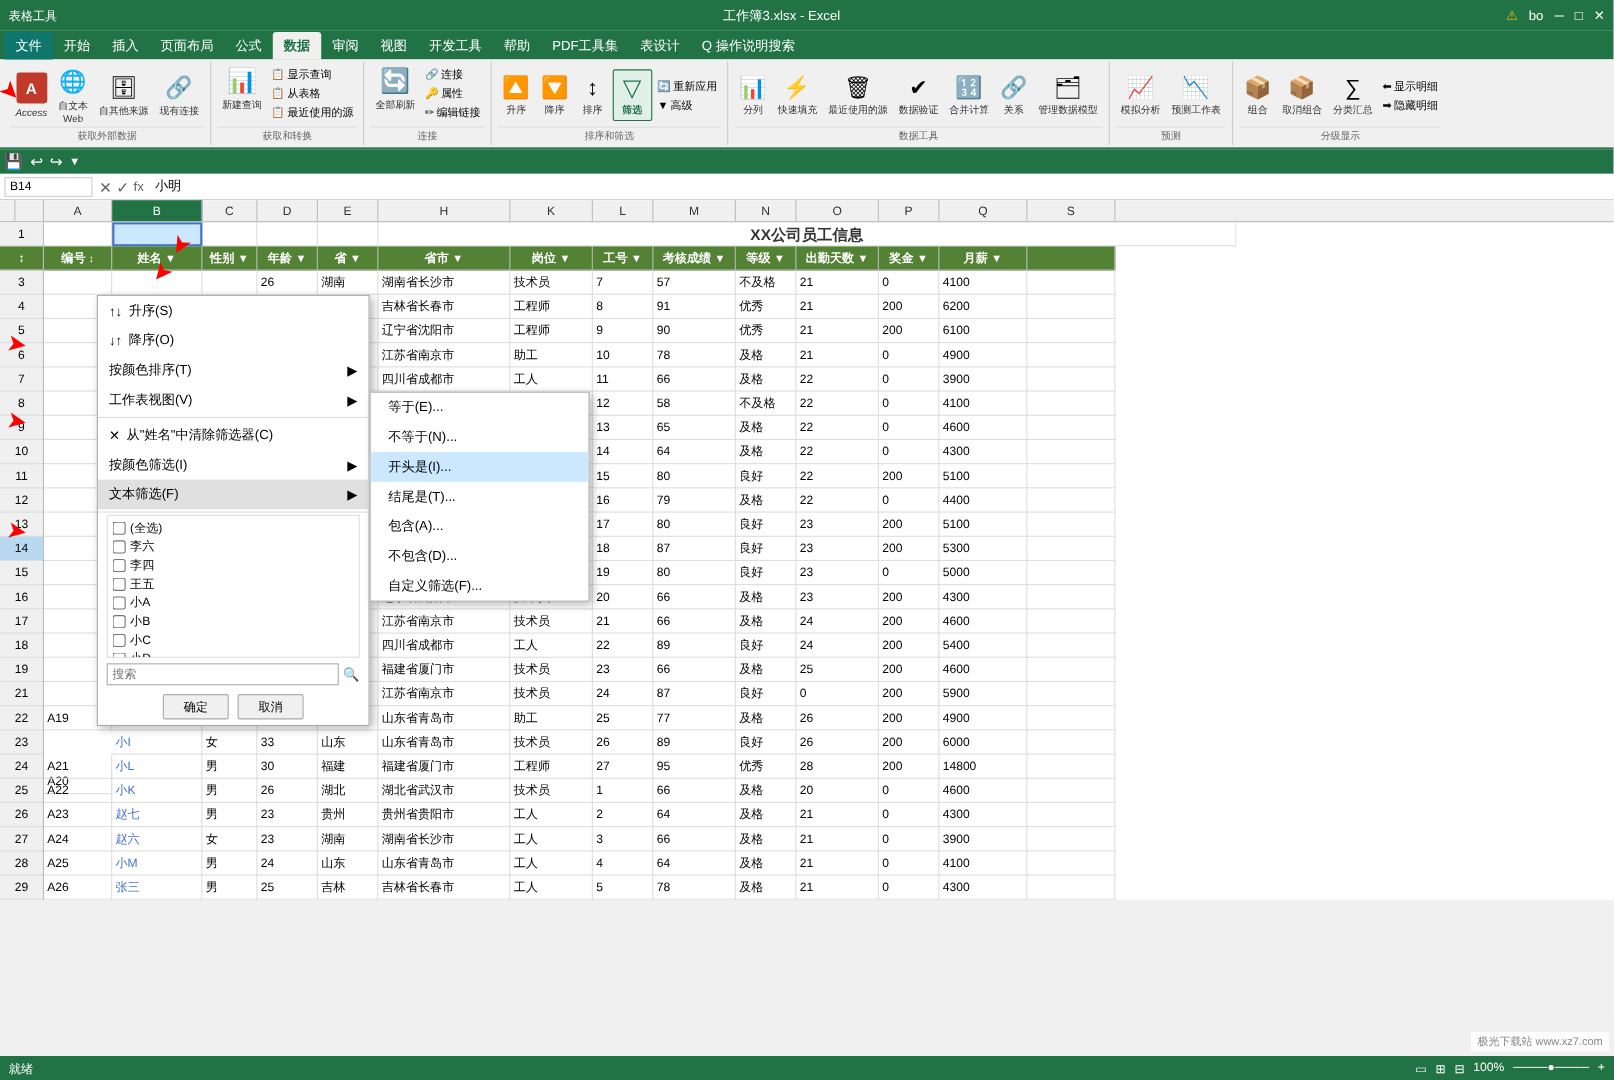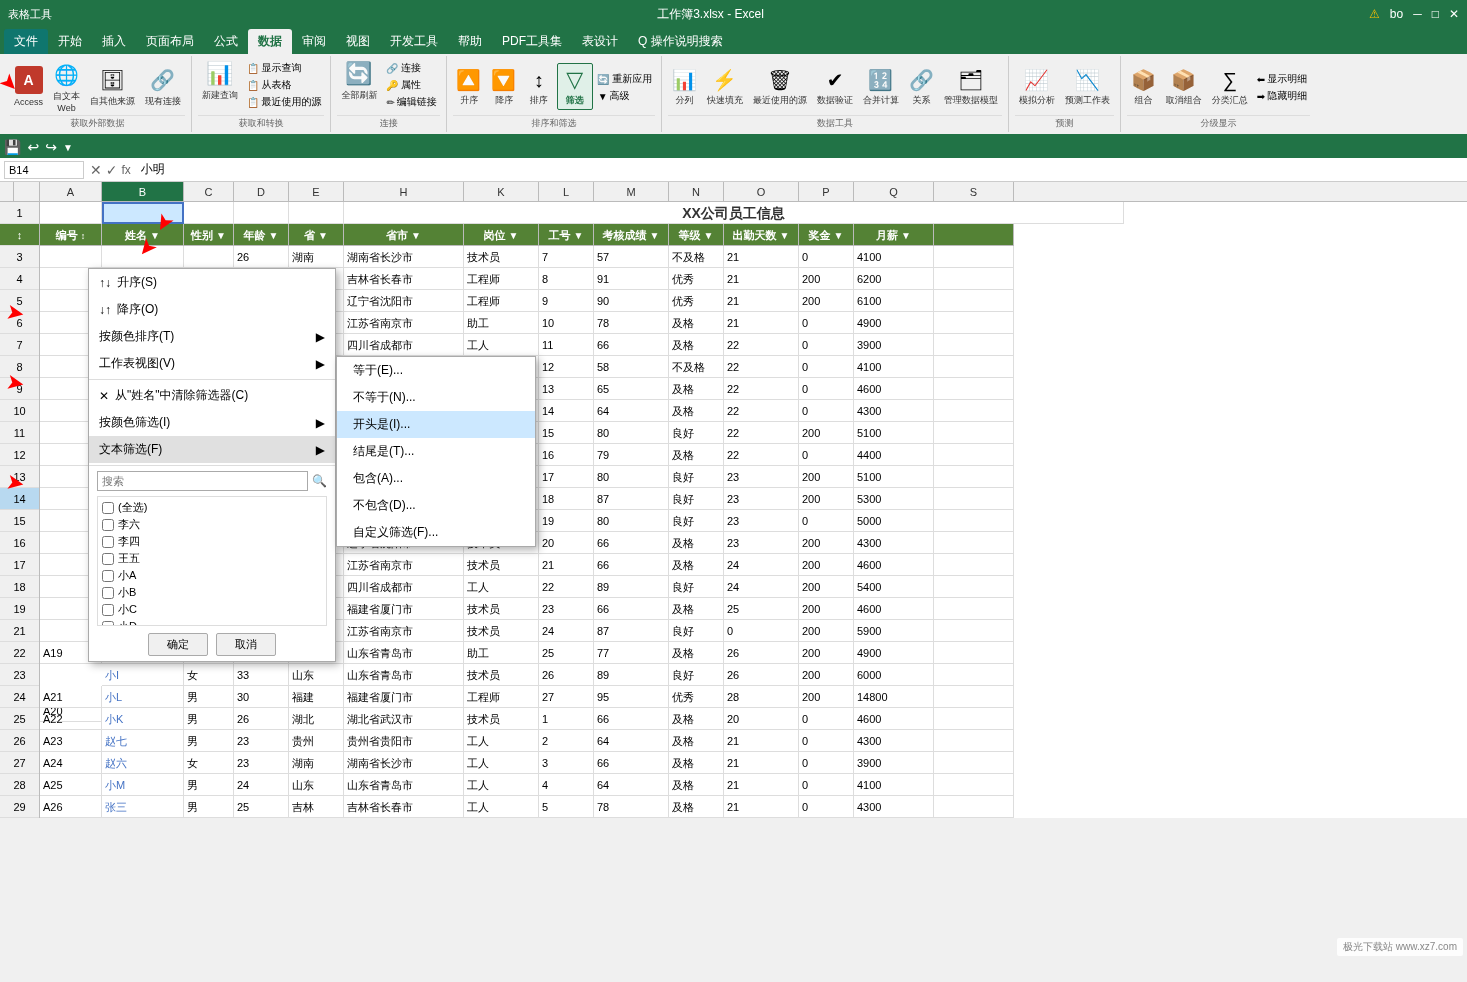--- a/index.html
+++ b/index.html
@@ -37,21 +37,21 @@
     <div style="padding:4px 10px; font-size:12px; color:white; cursor:pointer;">表设计</div>
     <div style="padding:4px 10px; font-size:12px; color:white; cursor:pointer;">Q 操作说明搜索</div>
   </div>
 
   <div style="background:#f0f0f0; border-bottom:2px solid #217346; display:flex; padding:2px 4px; gap:0; height:82px; align-items:stretch;">
 
     <div style="border-right:1px solid #ccc; padding:2px 6px; display:flex; flex-direction:column;">
       <div style="display:flex; gap:2px; flex:1; align-items:center;">
         <div style="display:flex;flex-direction:column;align-items:center;padding:2px 4px;cursor:pointer;border-radius:2px;min-width:32px;">
           <div style="width:28px;height:28px;background:#c0392b;border-radius:3px;display:flex;align-items:center;justify-content:center;color:white;font-size:14px;font-weight:bold;">A</div>
-          <span style="font-size:9px;color:#333;text-align:center;margin-top:3px;">Access</span>
+          <span style="font-size:9px;color:#333;text-align:center;margin-top:3px;font-style:italic;">Access</span>
         </div>
         <div style="display:flex;flex-direction:column;align-items:center;padding:2px 4px;cursor:pointer;border-radius:2px;min-width:32px;">
           <div style="font-size:20px;line-height:1.4;">🌐</div>
           <span style="font-size:9px;color:#333;text-align:center;margin-top:1px;white-space:nowrap;">自文本<br>Web</span>
         </div>
         <div style="display:flex;flex-direction:column;align-items:center;padding:2px 4px;cursor:pointer;border-radius:2px;min-width:40px;">
           <div style="font-size:20px;line-height:1.4;">🗄</div>
           <span style="font-size:9px;color:#333;text-align:center;margin-top:1px;">自其他来源</span>
         </div>
         <div style="display:flex;flex-direction:column;align-items:center;padding:2px 4px;cursor:pointer;border-radius:2px;min-width:40px;">
@@ -779,25 +779,20 @@
     </div>
     <div style="padding:5px 10px;font-size:12px;cursor:pointer;display:flex;justify-content:space-between;align-items:center;">
       <span>按颜色筛选(I)</span>
         <span>▶</span>
     </div>
     <div style="padding:5px 10px;font-size:12px;cursor:pointer;display:flex;justify-content:space-between;align-items:center;background:#e0e0e0;">
       <span>文本筛选(F)</span>
         <span>▶</span>
     </div>
     <div style="border-top:1px solid #ddd;margin:2px 0;"></div>
-
-    <div style="padding:3px 8px;display:flex;align-items:center;gap:4px;">
-      <input style="flex: 1 1 0%; border: 1px solid rgb(170, 170, 170); height: 20px; font-size: 11px; padding: 0px 4px;" placeholder="搜索">
-      <span style="font-size:12px;color:#666;">🔍</span>
-    </div>
 
     <div style="margin:2px 8px;border:1px solid #ddd;max-height:130px;overflow-y:auto;padding:2px 4px;">
       <label style="display:flex;align-items:center;gap:4px;padding:1px 0;font-size:11px;cursor:pointer;">
         <input type="checkbox" style="width: 12px; height: 12px;"> 
           <span>(全选)</span>
       </label>
       <label style="display:flex;align-items:center;gap:4px;padding:1px 0;font-size:11px;cursor:pointer;">
         <input type="checkbox" style="width: 12px; height: 12px;"> 
           <span>李六</span>
       </label>
@@ -821,20 +816,25 @@
         <input type="checkbox" style="width: 12px; height: 12px;"> 
           <span>小C</span>
       </label>
       <label style="display:flex;align-items:center;gap:4px;padding:1px 0;font-size:11px;cursor:pointer;">
         <input type="checkbox" style="width: 12px; height: 12px;"> 
           <span>小D</span>
       </label>
 
     </div>
 
+    <div style="padding:3px 8px;display:flex;align-items:center;gap:4px;">
+      <input style="flex: 1 1 0%; border: 1px solid rgb(170, 170, 170); height: 20px; font-size: 11px; padding: 0px 4px;" placeholder="搜索">
+      <span style="font-size:12px;color:#666;">🔍</span>
+    </div>
+
     <div style="display:flex;justify-content:center;gap:8px;padding:5px 8px;">
       <button style="padding:3px 18px;font-size:11px;border:1px solid #aaa;background:#f0f0f0;cursor:pointer;border-radius:2px;">确定</button>
       <button style="padding:3px 18px;font-size:11px;border:1px solid #aaa;background:#f0f0f0;cursor:pointer;border-radius:2px;">取消</button>
     </div>
   </div>
 
   <div style="position:absolute;top:356px;left:336px;background:white;border:1px solid #aaa;box-shadow:3px 3px 8px rgba(0,0,0,0.3);width:200px;z-index:101;">
     <div style="padding:5px 16px;font-size:12px;cursor:pointer;">等于(E)...</div>
     <div style="padding:5px 16px;font-size:12px;cursor:pointer;">不等于(N)...</div>
     <div style="padding:5px 16px;font-size:12px;cursor:pointer;background:#cce8ff;">开头是(I)...</div>
@@ -845,16 +845,27 @@
   </div>
 
   <div style="position:absolute;top:70px;left:0px;color:red;font-size:22px;transform:rotate(45deg);">➤</div>
   <div style="position:absolute;top:300px;left:6px;color:red;font-size:22px;transform:rotate(10deg);">➤</div>
   <div style="position:absolute;top:370px;left:6px;color:red;font-size:22px;transform:rotate(10deg);">➤</div>
   <div style="position:absolute;top:470px;left:6px;color:red;font-size:22px;transform:rotate(10deg);">➤</div>
   <div style="position:absolute;top:210px;left:155px;color:red;font-size:22px;transform:rotate(120deg);">➤</div>
 
   <div style="position:absolute;top:235px;left:138px;color:red;font-size:22px;transform:rotate(130deg);">➤</div>
 
+  <div style="position:fixed;bottom:0;left:0;width:1467px;background:#217346;height:22px;display:flex;align-items:center;padding:0 8px;color:white;font-size:11px;justify-content:space-between;">
+    <span>就绪</span>
+    <div style="display:flex;align-items:center;gap:8px;">
+      <span style="cursor:pointer;">▭</span>
+      <span style="cursor:pointer;">⊞</span>
+      <span style="cursor:pointer;">⊟</span>
+      <span>100%</span>
+      <span style="cursor:pointer;">────●────</span>
+      <span style="cursor:pointer;">+</span>
+    </div>
+  </div>
 
   <div style="position:fixed;bottom:26px;right:4px;font-size:10px;color:#888;background:rgba(255,255,255,0.85);padding:2px 6px;border-radius:2px;">极光下载站 www.xz7.com</div>
 
 </div>
 
 </body></html>

